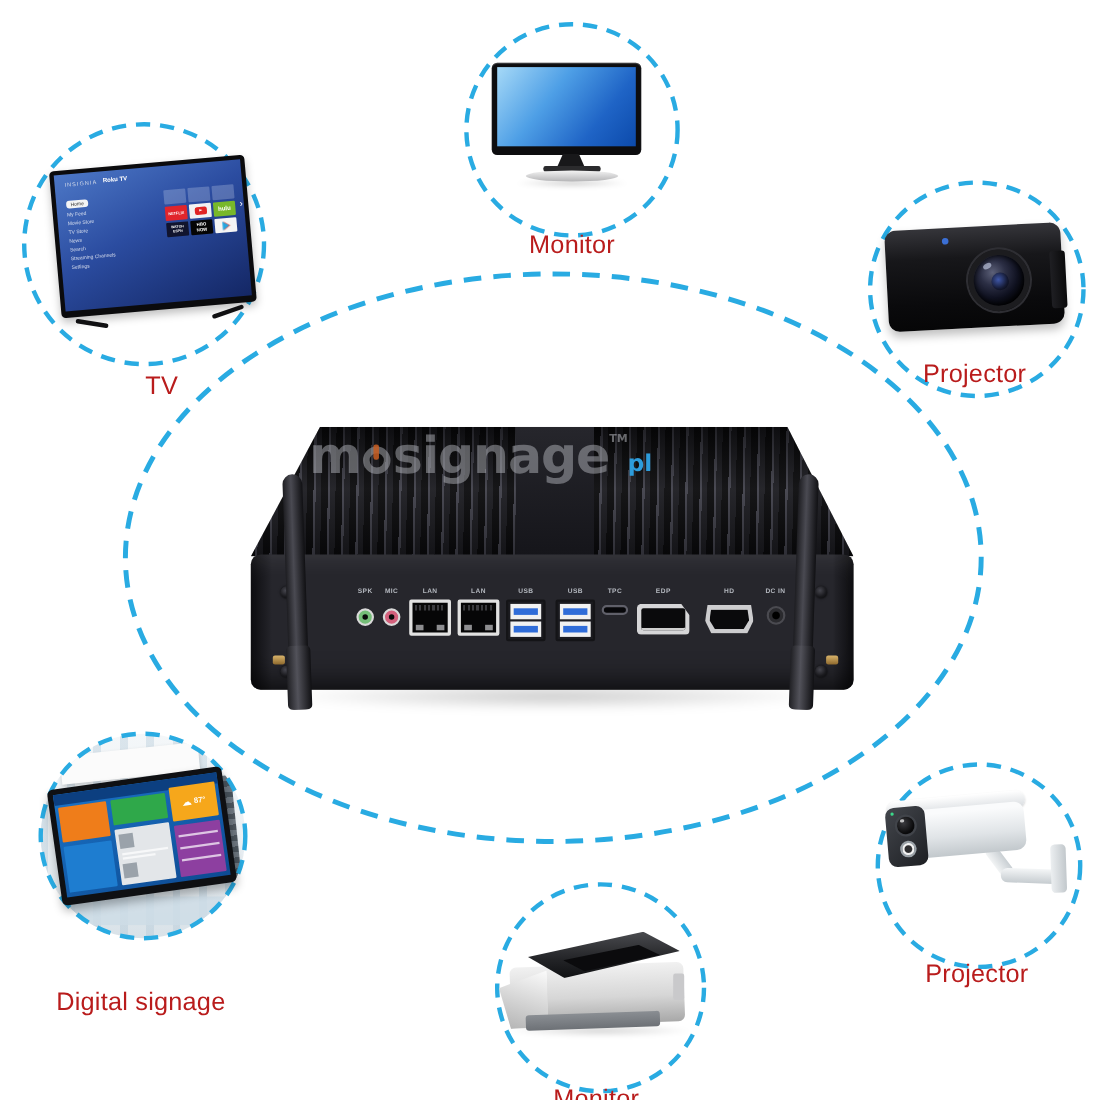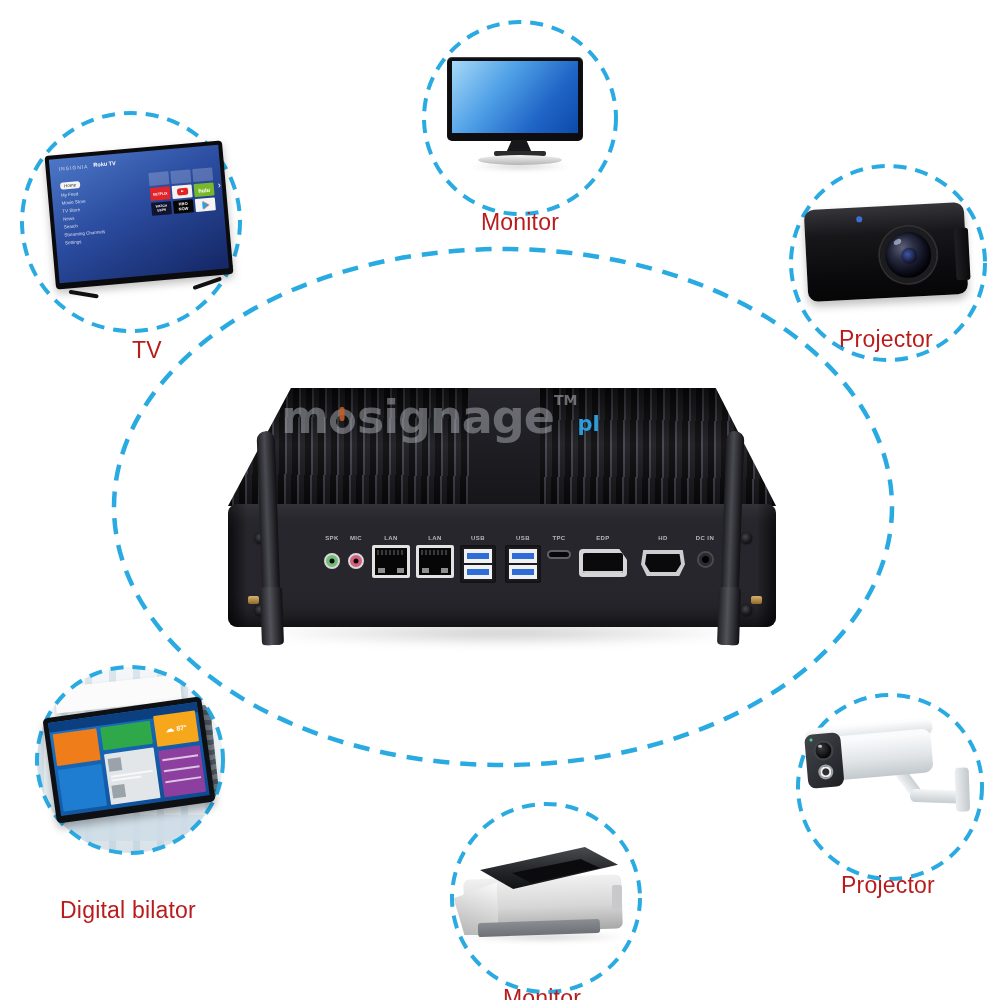--- a/index.html
+++ b/index.html
@@ -66,21 +66,21 @@
   .dcin{width:17px;height:17px;border-radius:50%;border:2px solid #4a4a50;box-sizing:border-box;margin-top:6px;
         background:radial-gradient(circle,#000 0 3px,#2a2a2e 4px 6px,#0a0a0a 7px);}
 
   
   .wm{left:281px;top:377px;z-index:5;font-family:"DejaVu Sans",sans-serif;font-weight:bold;
       font-size:46px;line-height:46px;color:rgba(190,192,199,.46);white-space:nowrap;letter-spacing:-1px;}
   .wm-power{display:inline-block;width:25px;height:25px;border-radius:50%;box-sizing:border-box;
       border:6px solid rgba(190,192,199,.46);position:relative;vertical-align:-1px;margin:0 2px;}
   .wm-power::before{content:"";position:absolute;left:50%;top:-8px;width:5px;height:14px;border-radius:2px;
       background:rgba(201,94,34,.85);transform:translateX(-50%);}
-  .wm-tm{font-size:14px;vertical-align:28px;letter-spacing:0;color:rgba(200,202,208,.5);}
+  .wm-tm{font-size:10px;vertical-align:28px;letter-spacing:0;color:rgba(200,202,208,.5);}
   .wm-pl{font-size:21px;color:#2D9CDB;letter-spacing:0;vertical-align:2px;}
 
   
   .monitor-bezel{left:447px;top:57px;width:136px;height:84px;z-index:2;border-radius:5px;background:#0d0d0f;
       box-shadow:inset 0 1px 1px rgba(255,255,255,.25);}
   .monitor-screen{left:5px;top:4px;right:5px;bottom:8px;position:absolute;
       background:linear-gradient(128deg,#a6d9f7 0%,#58aaе9 30%,#3c8fe0 45%,#1f64c6 70%,#0c4aab 100%);
       background:linear-gradient(128deg,#a6d9f7 0%,#4e9fe6 38%,#1f64c6 72%,#0c4aab 100%);}
   .monitor-neck{left:506px;top:140px;width:26px;height:13px;z-index:2;background:#18181a;
       clip-path:polygon(22% 0,78% 0,100% 100%,0 100%);}
@@ -328,21 +328,21 @@
         <span class="sig-cloud">☁</span>
         <span class="sig-temp">87°</span>
       </div>
       <div class="sig-tile purple">
         <div class="sig-lines" style="top:18%;"></div>
         <div class="sig-lines" style="top:42%;"></div>
         <div class="sig-lines" style="top:66%;"></div>
       </div>
     </div>
   </div>
-  <div class="node-label" style="left:128px;top:856px;">Digital bilator</div>
+  <div class="node-label" style="left:128px;top:856px;">Digital signage</div>
 
   <div class="abs pc-shadow"></div>
   <div class="abs pc-heatsink">
     <div class="abs pc-heatsink-band"></div>
   </div>
   <div class="abs pc-front">
     <div class="screw" style="left:27px;top:29px;"></div>
     <div class="screw" style="left:27px;top:101px;"></div>
     <div class="screw" style="left:513px;top:29px;"></div>
     <div class="screw" style="left:513px;top:101px;"></div>

